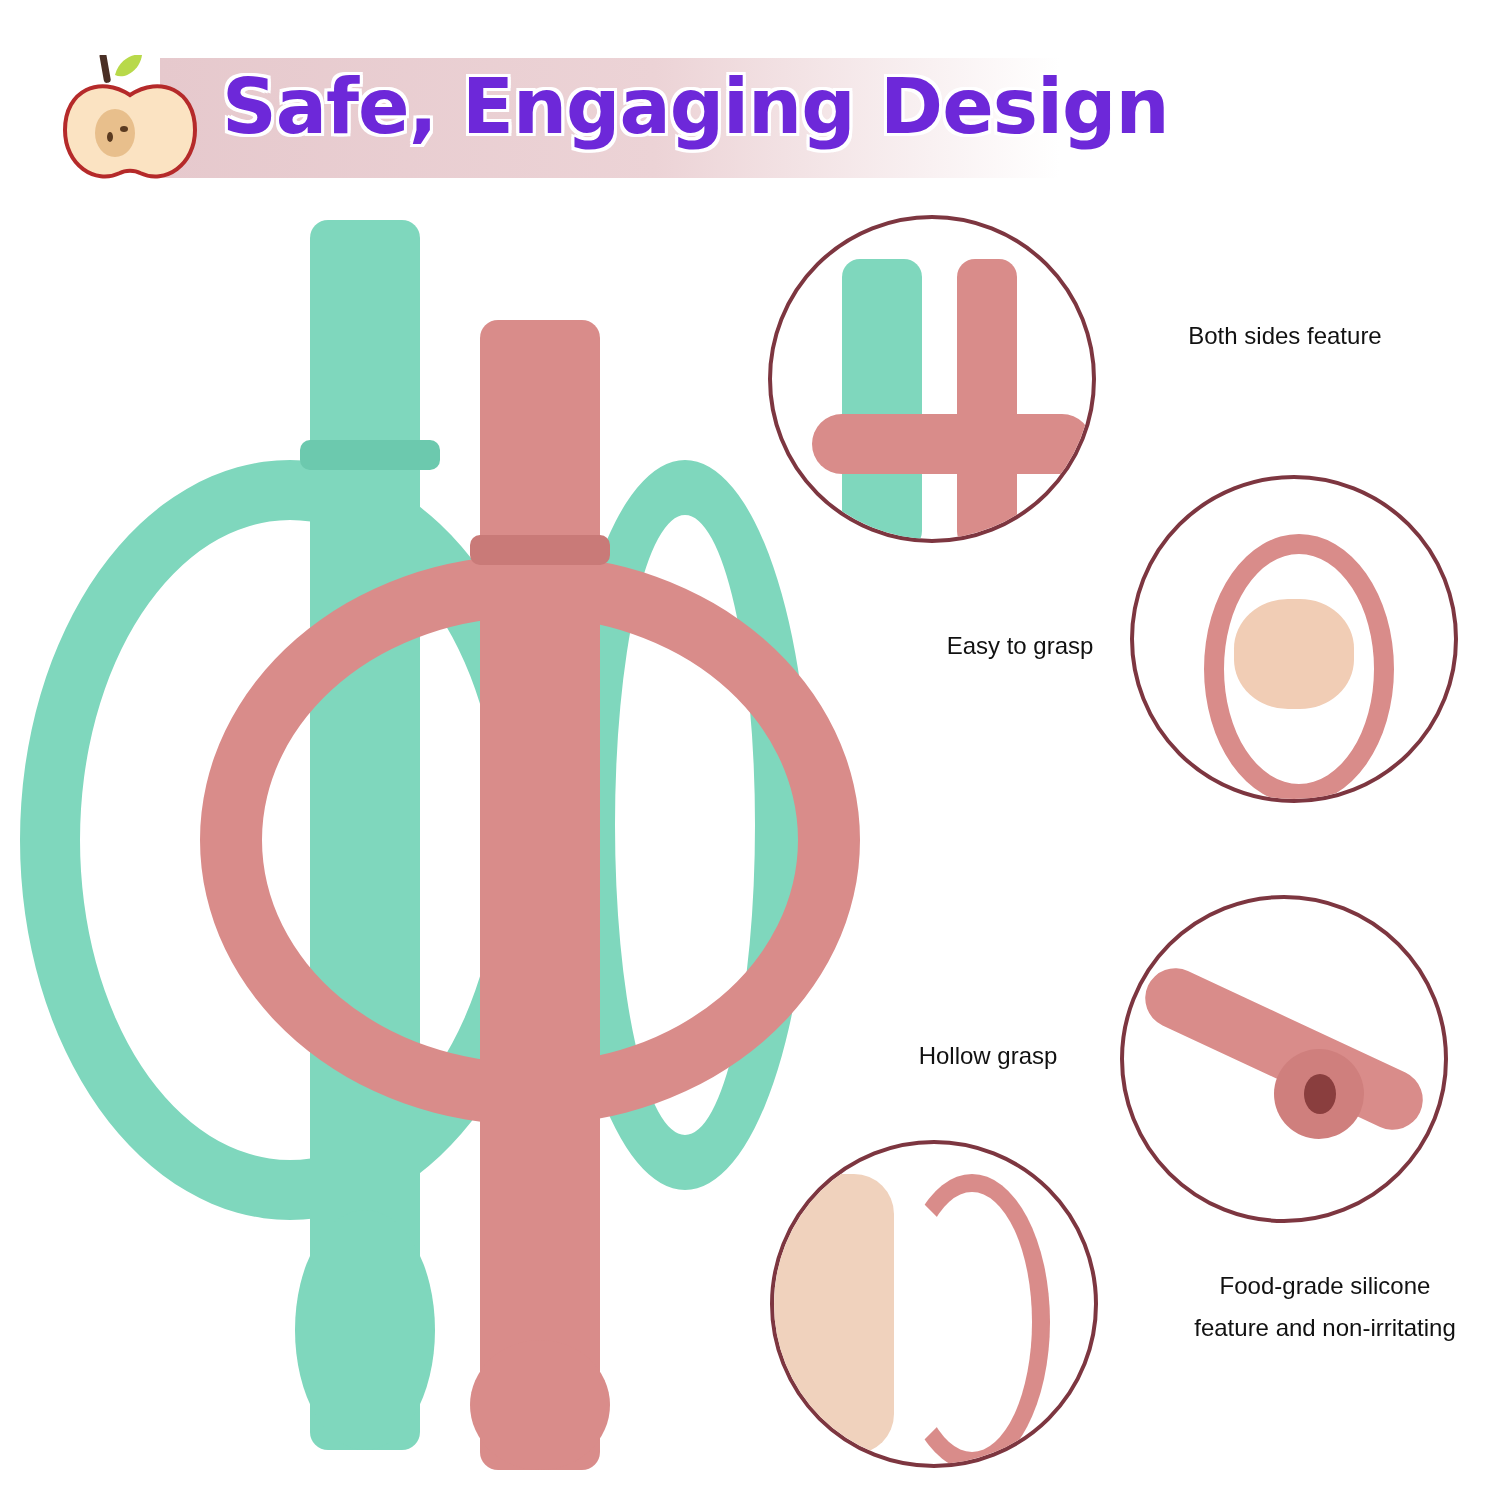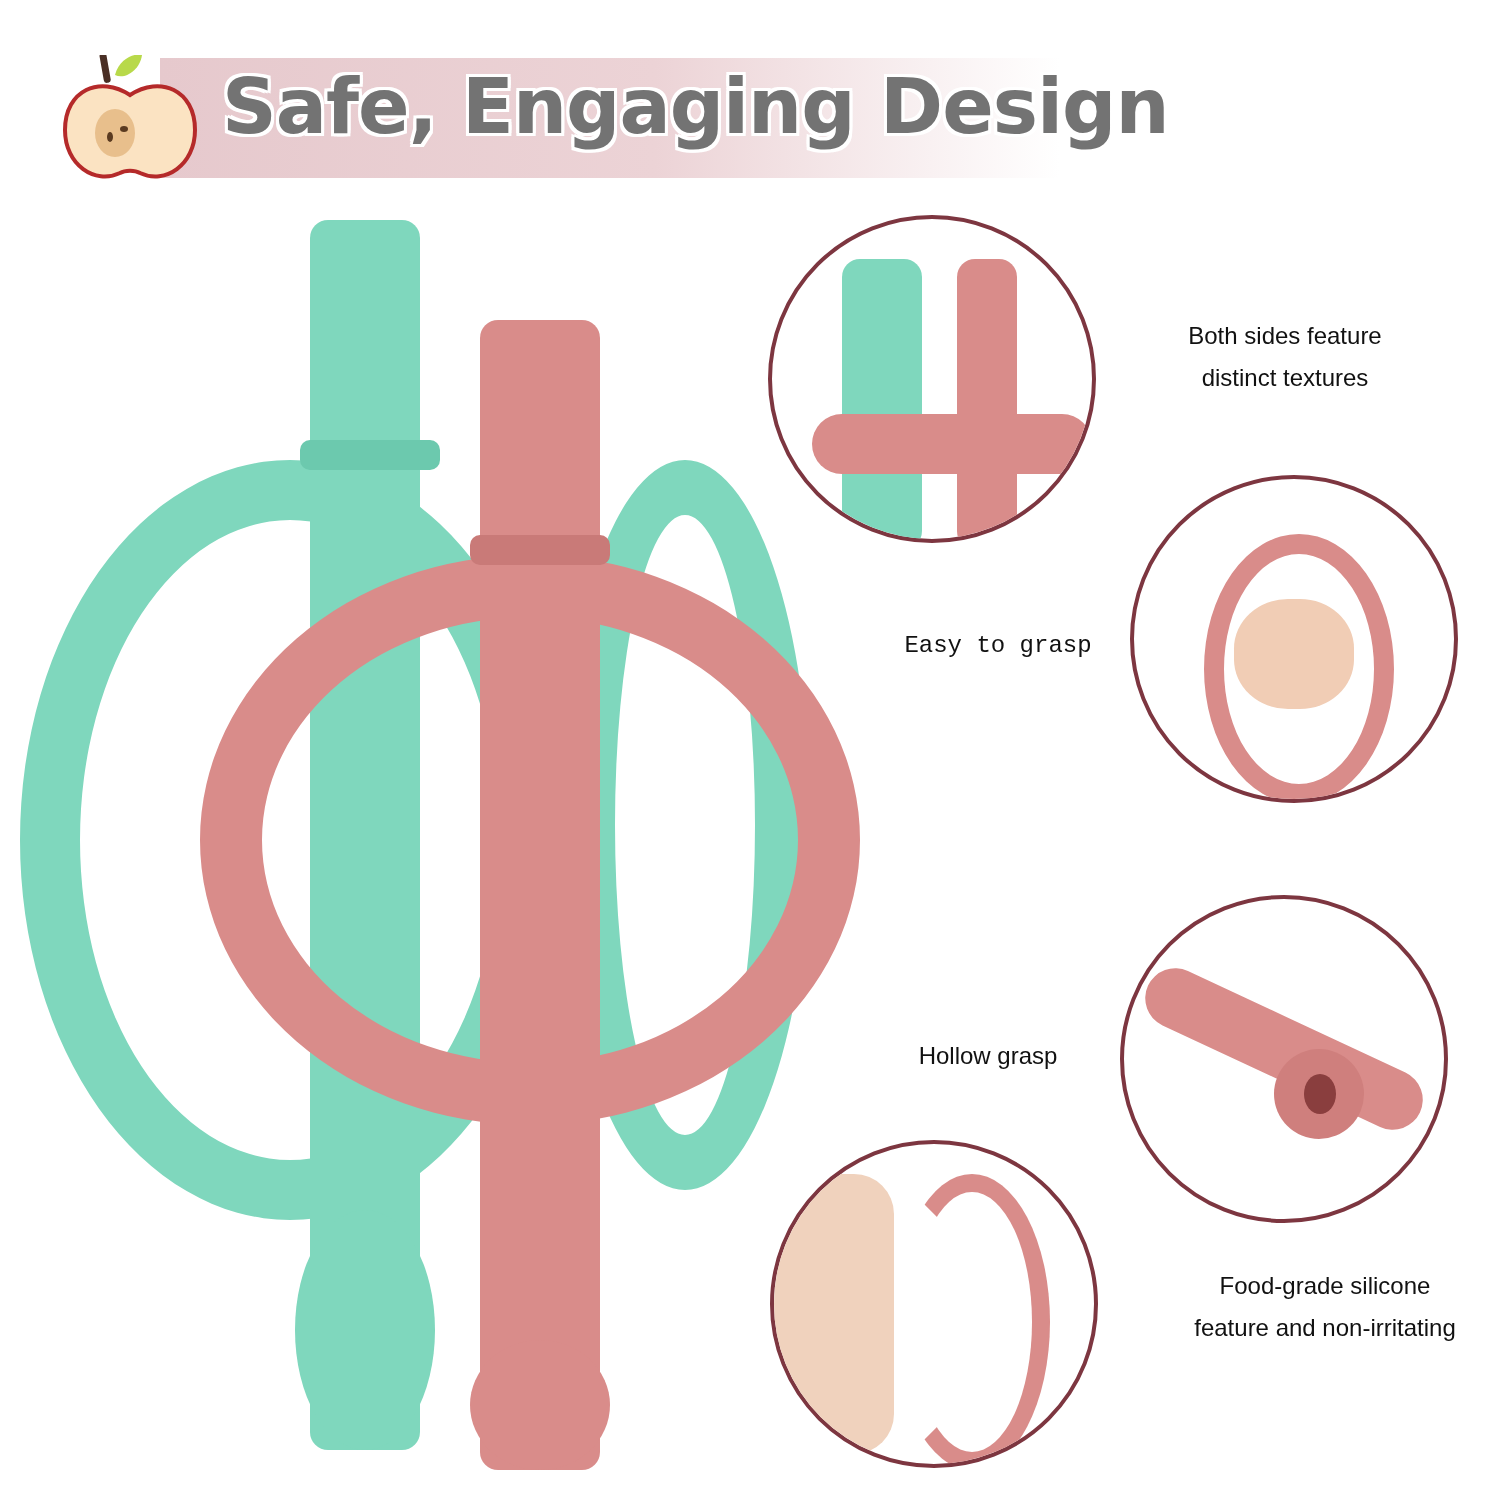--- a/index.html
+++ b/index.html
@@ -1,18 +1,18 @@
 <!DOCTYPE html>
 <html><head>
 <meta charset="utf-8">
 <style>
   html,body{margin:0;padding:0;background:#fff;}
   body{width:1500px;height:1500px;position:relative;overflow:hidden;font-family:"Liberation Sans",sans-serif;}
   .banner{position:absolute;left:160px;top:58px;width:900px;height:120px;background:linear-gradient(90deg,#e6c9cd 0%,#ecd3d6 55%,#fff 100%);}
-  .title{position:absolute;left:222px;top:62px;font-family:"DejaVu Sans",sans-serif;font-weight:bold;font-size:76px;color:#737373;letter-spacing:-1px;text-shadow:-3px -3px 0 #fff,3px -3px 0 #fff,-3px 3px 0 #fff,3px 3px 0 #fff,0 3px 0 #fff,0 -3px 0 #fff,3px 0 0 #fff,-3px 0 0 #fff;}
+  .title{position:absolute;left:222px;top:62px;font-family:"DejaVu Sans",sans-serif;font-weight:bold;font-size:76px;color:#6d28d9;letter-spacing:-1px;text-shadow:-3px -3px 0 #fff,3px -3px 0 #fff,-3px 3px 0 #fff,3px 3px 0 #fff,0 3px 0 #fff,0 -3px 0 #fff,3px 0 0 #fff,-3px 0 0 #fff;}
   .apple{position:absolute;left:60px;top:55px;width:140px;height:130px;}
   .label{position:absolute;font-size:24px;color:#111;text-align:center;line-height:42px;}
   .circle{position:absolute;border:4px solid #7d3640;border-radius:50%;background:#fff;overflow:hidden;}
   .green{background:#7fd7bd;}
   .pink{background:#d98c8a;}
   .stick{position:absolute;border-radius:18px;}
   .bead{position:absolute;border-radius:50%;}
 </style>
 </head>
 <body>
@@ -42,28 +42,27 @@
   <div class="bead pink" style="left:470px;top:1340px;width:140px;height:130px;"></div>
 </div>
 
 <div class="circle" style="left:768px;top:215px;width:320px;height:320px;">
   <div class="stick green" style="left:70px;top:40px;width:80px;height:290px;"></div>
   <div class="stick pink" style="left:185px;top:40px;width:60px;height:290px;"></div>
   <div style="position:absolute;left:40px;top:195px;width:280px;height:60px;background:#d98c8a;border-radius:30px;"></div>
 </div>
 <div class="label" style="left:1120px;top:315px;width:330px;">
   <div>Both sides feature</div>
-  <div>distinct textures</div>
 </div>
 
 <div class="circle" style="left:1130px;top:475px;width:320px;height:320px;">
   <div style="position:absolute;left:70px;top:55px;width:150px;height:230px;border:20px solid #d98c8a;border-radius:50%;"></div>
   <div style="position:absolute;left:100px;top:120px;width:120px;height:110px;background:#f1cdb5;border-radius:45%;"></div>
 </div>
-<div class="label" style="left:878px;top:625px;width:240px;font-family:Liberation Mono, monospace;">
+<div class="label" style="left:900px;top:625px;width:240px;">
   <div>Easy to grasp</div>
 </div>
 
 <div class="circle" style="left:1120px;top:895px;width:320px;height:320px;">
   <div style="position:absolute;left:10px;top:120px;width:300px;height:60px;background:#d98c8a;border-radius:30px;transform:rotate(25deg);"></div>
   <div style="position:absolute;left:150px;top:150px;width:90px;height:90px;background:#cf7f7d;border-radius:50%;"></div>
   <div style="position:absolute;left:180px;top:175px;width:32px;height:40px;background:#8a3e3e;border-radius:50%;"></div>
 </div>
 <div class="label" style="left:868px;top:1035px;width:240px;">
   <div>Hollow grasp</div>

